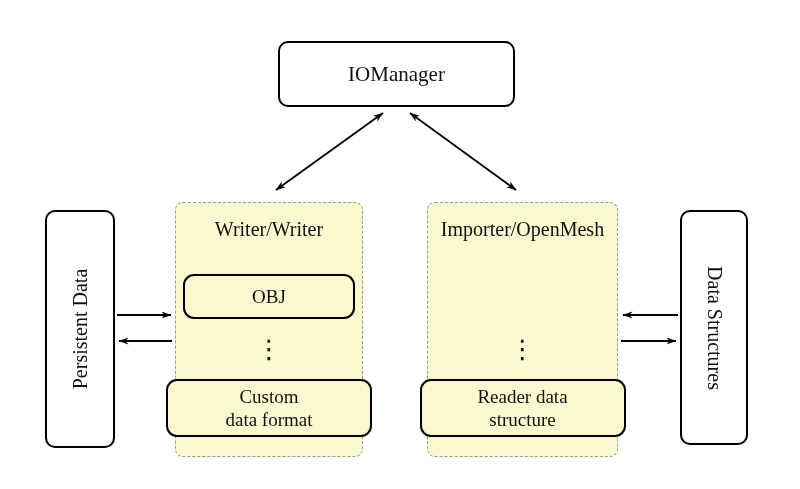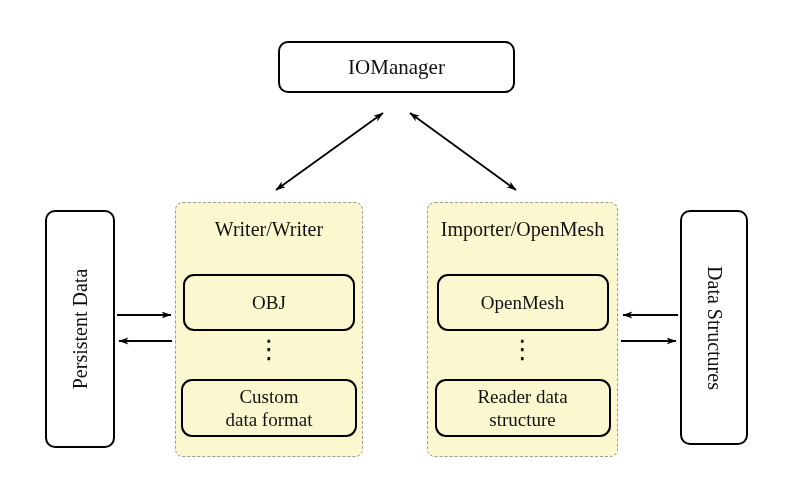--- a/index.html
+++ b/index.html
@@ -12,21 +12,21 @@
     position: relative;
     width: 800px;
     height: 489px;
     background: var(--background, #FFFFFF);
     overflow: hidden;
   }
   .abs { position: absolute; }
 
   
   .iomanager {
-    left: 278px; top: 41px; width: 237px; height: 52px;
+    left: 278px; top: 41px; width: 237px; height: 66px;
     background: #fff;
     border: 2px solid var(--line-color, #000);
     border-radius: 10px;
     display: flex; align-items: center; justify-content: center;
     font-size: 21px;
     box-sizing: border-box;
   }
 
   
   .group {
@@ -49,22 +49,22 @@
     left: 50%; transform: translateX(-50%);
     background: var(--container-fill, #FBF8CF);
     border: 2.5px solid var(--line-color, #000);
     border-radius: 11px;
     box-sizing: border-box;
     display: flex; flex-direction: column;
     align-items: center; justify-content: center;
     font-size: 19px; line-height: 23px;
     text-align: center; white-space: nowrap;
   }
-  .item-1 { top: 71px; width: 172px; height: 57px; }
-  .item-2 { top: 176px; width: 176px; height: 58px; }
+  .item-1 { top: 71px; width: 172px; height: 45px; }
+  .item-2 { top: 176px; width: 206px; height: 58px; }
 
   .ellipsis {
     position: absolute; top: 126px; left: 0; right: 0;
     text-align: center;
     font-family: "DejaVu Sans", sans-serif;
     font-size: 26px; line-height: 40px;
     color: #111;
   }
 
   
@@ -125,23 +125,20 @@
     </div>
     <div class="ellipsis">⋮</div>
     <div class="item item-2">
       <div>Custom</div>
       <div>data format</div>
     </div>
   </div>
 
   <div class="abs group group-right">
     <div class="group-title">Importer/OpenMesh</div>
-    <div class="item item-1">
-      <div>OpenMesh</div>
-    </div>
     <div class="ellipsis">⋮</div>
     <div class="item item-2">
       <div>Reader data</div>
       <div>structure</div>
     </div>
   </div>
 
   <div class="abs side-node side-left">
     <span class="side-label rot-ccw">Persistent Data</span>
   </div>

